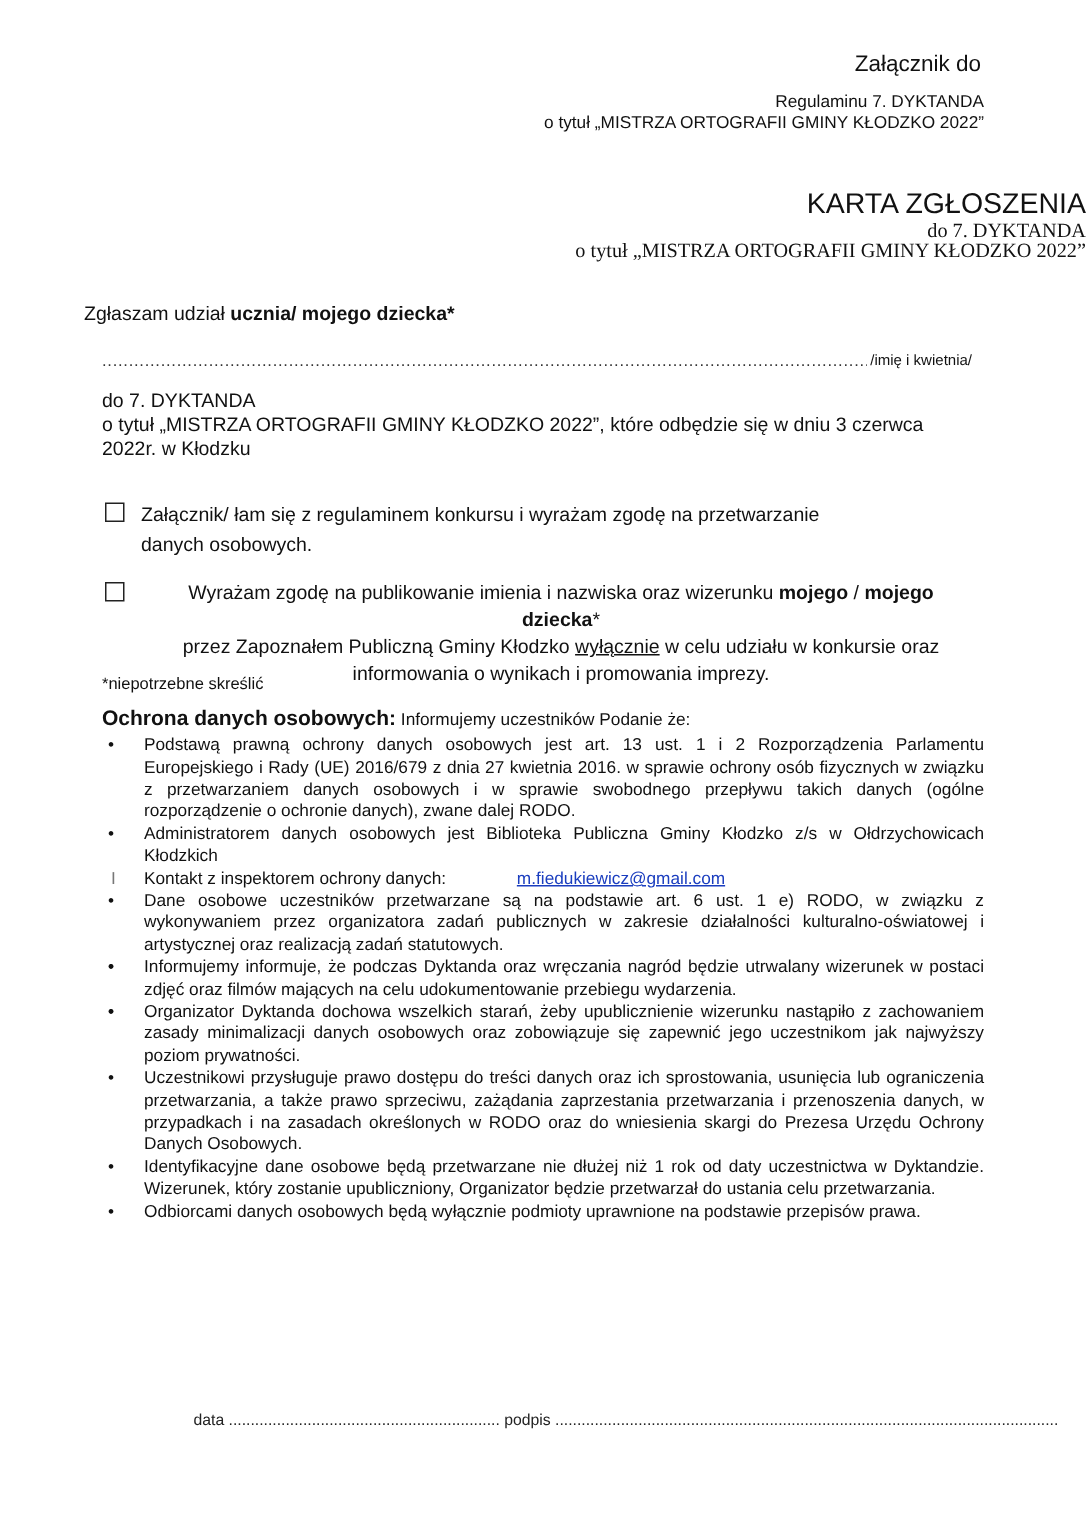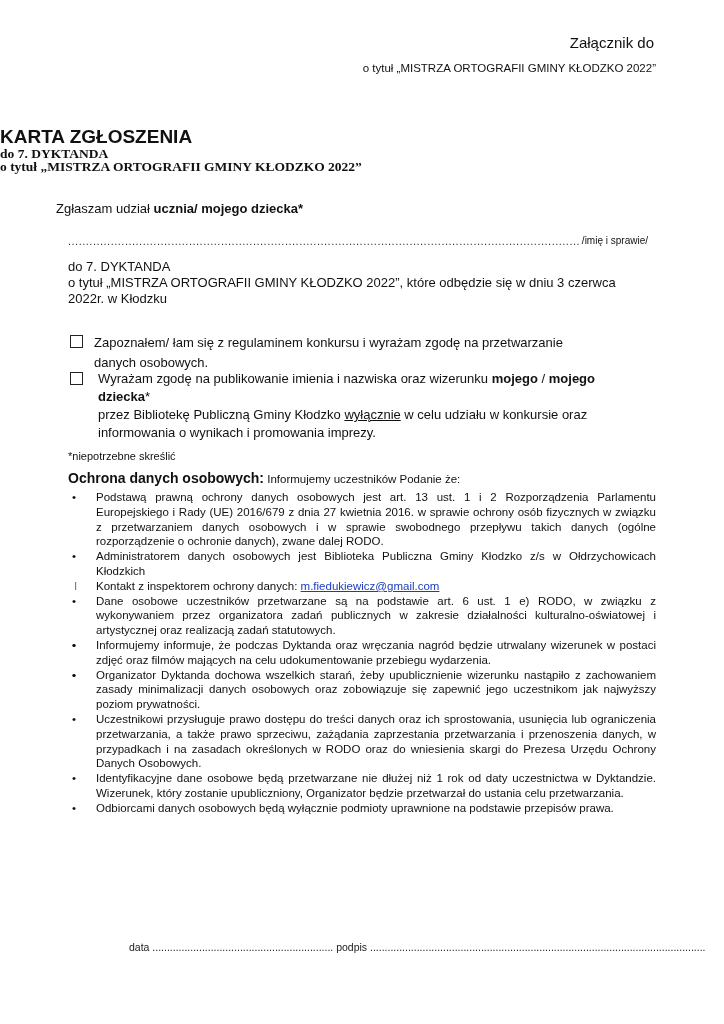--- a/index.html
+++ b/index.html
@@ -2,82 +2,83 @@
 <html><head>
 <meta charset="utf-8">
 <style>
   html, body { margin: 0; padding: 0; background: #ffffff; }
   body { width: 724px; height: 1024px; position: relative; overflow: hidden;
          font-family: "Liberation Sans", sans-serif; color: #111; }
   .abs { position: absolute; }
   .serif { font-family: "Liberation Serif", serif; }
   .att1 { top: 34px; right: 70px; font-size: 15px; }
   .att2 { top: 61px; right: 68px; font-size: 11.5px; line-height: 14px; text-align: right; }
-  .title-block { top: 127px; left: 0; width: 724px; text-align: left; font-weight: bold; }
+  .title-block { top: 127px; left: 0; width: 724px; text-align: right; }
   .title { font-size: 19px; line-height: 20px; }
   .sub { font-size: 13.5px; line-height: 13px; }
   .p { font-size: 13px; }
   .declare { top: 201px; left: 56px; }
   .dots-line { top: 235px; left: 68px; width: 580px; font-size: 11px; white-space: nowrap; overflow: hidden; }
   .dots-line .dots { color:#333; letter-spacing: 0.5px; }
   .dots-line .lbl { position: absolute; right: 0; top: 0; background: #fff; padding-left: 2px; font-size: 10px; }
   .event { top: 259px; left: 68px; width: 580px; line-height: 16px; font-size: 13px; }
   .cb-row { left: 70px; width: 560px; font-size: 13px; }
   .cb { display: inline-block; width: 11px; height: 11px; border: 1.2px solid #222; position: absolute; left: 0; top: 2px; }
   .cb-text { margin-left: 24px; line-height: 20px; }
   .cb2-text { margin-left: 28px; line-height: 18px; }
   .note { top: 450px; left: 68px; font-size: 11px; }
   .rodo-h { top: 470px; left: 68px; font-size: 13.5px; }
   .rodo-h b { font-size: 14px; }
   .rodo-h span.small { font-size: 11.5px; font-weight: normal; }
   ul.rodo { position: absolute; top: 490px; left: 68px; width: 588px; margin: 0; padding: 0; list-style: none; font-size: 11.5px; line-height: 14.8px; }
   ul.rodo li { position: relative; padding-left: 28px; text-align: justify; margin-bottom: 0; }
   ul.rodo li .bullet { position: absolute; left: 4px; top: 0; }
-  a.mail { color: #1a3dbf; text-decoration: underline; }
+  a.mail { color: #1a3dbf; text-decoration: underline; margin-left: 44px; }
   .sign { top: 941px; left: 86px; font-size: 10.5px; white-space: nowrap; color: #222; margin-left: 43px; }
   u { text-decoration: underline; }
 </style>
 </head>
 <body>
 
 <div class="abs att1">Załącznik do</div>
 <div class="abs att2">
+  <div>Regulaminu 7. DYKTANDA</div>
   <div>o tytuł „MISTRZA ORTOGRAFII GMINY KŁODZKO 2022”</div>
 </div>
 
 <div class="abs title-block">
   <div class="title">KARTA ZGŁOSZENIA</div>
   <div class="sub serif">do 7. DYKTANDA</div>
   <div class="sub serif">o tytuł „MISTRZA ORTOGRAFII GMINY KŁODZKO 2022”</div>
 </div>
 
 <div class="abs declare p">
   <span>Zgłaszam udział </span><b>ucznia/ mojego dziecka*</b>
 </div>
 
 <div class="abs dots-line">
   <span class="dots">........................................................................................................................................................................</span>
-  <span class="lbl">/imię i sprawie/</span>
+  <span class="lbl">/imię i kwietnia/</span>
 </div>
 
 <div class="abs event">
   <div>do 7. DYKTANDA</div>
   <div>o tytuł „MISTRZA ORTOGRAFII GMINY KŁODZKO 2022”, które odbędzie się w dniu 3 czerwca 2022r. w Kłodzku</div>
 </div>
 
 <div class="abs cb-row" style="top:333px;">
   <span class="cb"></span>
-  <div class="cb-text" style="width:490px;">Zapoznałem/ łam się z regulaminem konkursu i wyrażam zgodę na przetwarzanie danych osobowych.</div>
+  <div class="cb-text" style="width:490px;">Załącznik/ łam się z regulaminem konkursu i wyrażam zgodę na przetwarzanie danych osobowych.</div>
 </div>
 
-<div class="abs cb-row" style="top:370px; width:580px;">
+<div class="abs cb-row" style="top:386px; width:580px;text-align:center;">
   <span class="cb"></span>
   <div class="cb2-text">
     <span>Wyrażam zgodę na publikowanie imienia i nazwiska oraz wizerunku </span><b>mojego</b><span> / </span><b>mojego dziecka</b><span>*</span><br>
-    <span>przez Bibliotekę Publiczną Gminy Kłodzko </span><u>wyłącznie</u><span> w celu udziału w konkursie oraz informowania o wynikach i promowania imprezy.</span>
+    <span>przez Zapoznałem Publiczną Gminy Kłodzko </span><u>wyłącznie</u><span> w celu udziału w konkursie oraz informowania o wynikach i promowania imprezy.</span>
   </div>
 </div>
 
 <div class="abs note">*niepotrzebne skreślić</div>
 
 <div class="abs rodo-h">
   <b>Ochrona danych osobowych:</b><span class="small"> Informujemy uczestników Podanie że:</span>
 </div>
 
 <ul class="rodo">

